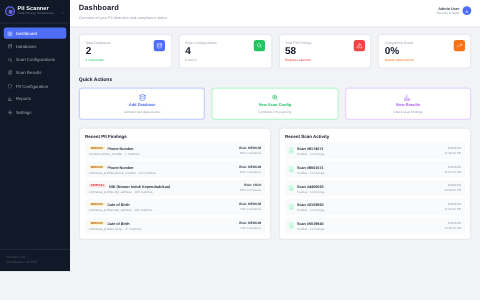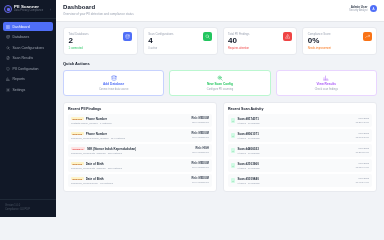--- a/index.html
+++ b/index.html
@@ -293,21 +293,21 @@
             <div class="stat-icon" style="background:#22c55e">
               <svg viewBox="0 0 24 24">
                 <circle cx="10.5" cy="10.5" r="6.5" fill="none" stroke="#ffffff" stroke-width="1.8" stroke-linecap="round" stroke-linejoin="round"></circle>
                 <path d="M15.5 15.5L21 21" fill="none" stroke="#ffffff" stroke-width="1.8" stroke-linecap="round" stroke-linejoin="round"></path>
               </svg>
             </div>
           </div>
           <div class="stat-card">
             <div>
               <div class="stat-label">Total PII Findings</div>
-              <div class="stat-value">40</div>
+              <div class="stat-value">58</div>
               <div class="stat-note" style="color:#ef4444">Requires attention</div>
             </div>
             <div class="stat-icon" style="background:#ef4444">
               <svg viewBox="0 0 24 24">
                 <path d="M12 3L1.8 20.5h20.4z" fill="none" stroke="#ffffff" stroke-width="1.8" stroke-linecap="round" stroke-linejoin="round"></path>
                 <path d="M12 9.5v4.5M12 17.5v.01" fill="none" stroke="#ffffff" stroke-width="1.8" stroke-linecap="round" stroke-linejoin="round"></path>
               </svg>
             </div>
           </div>
           <div class="stat-card">

